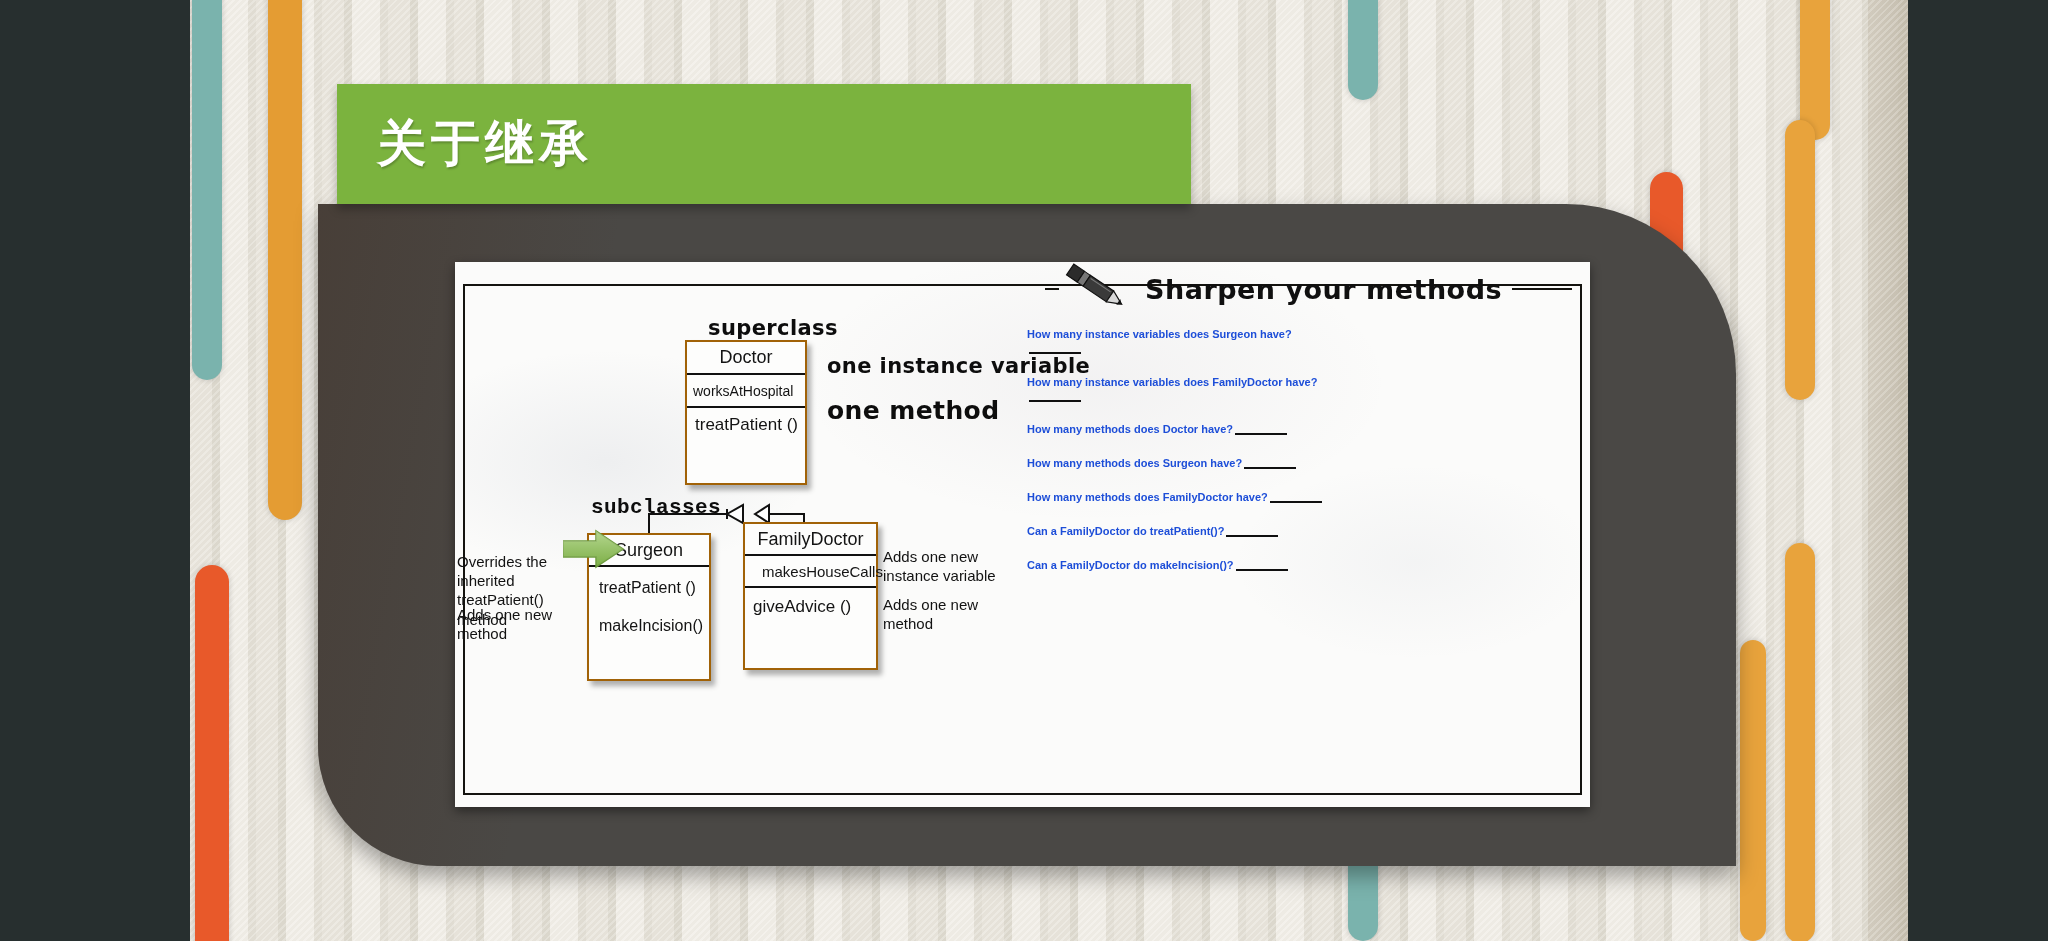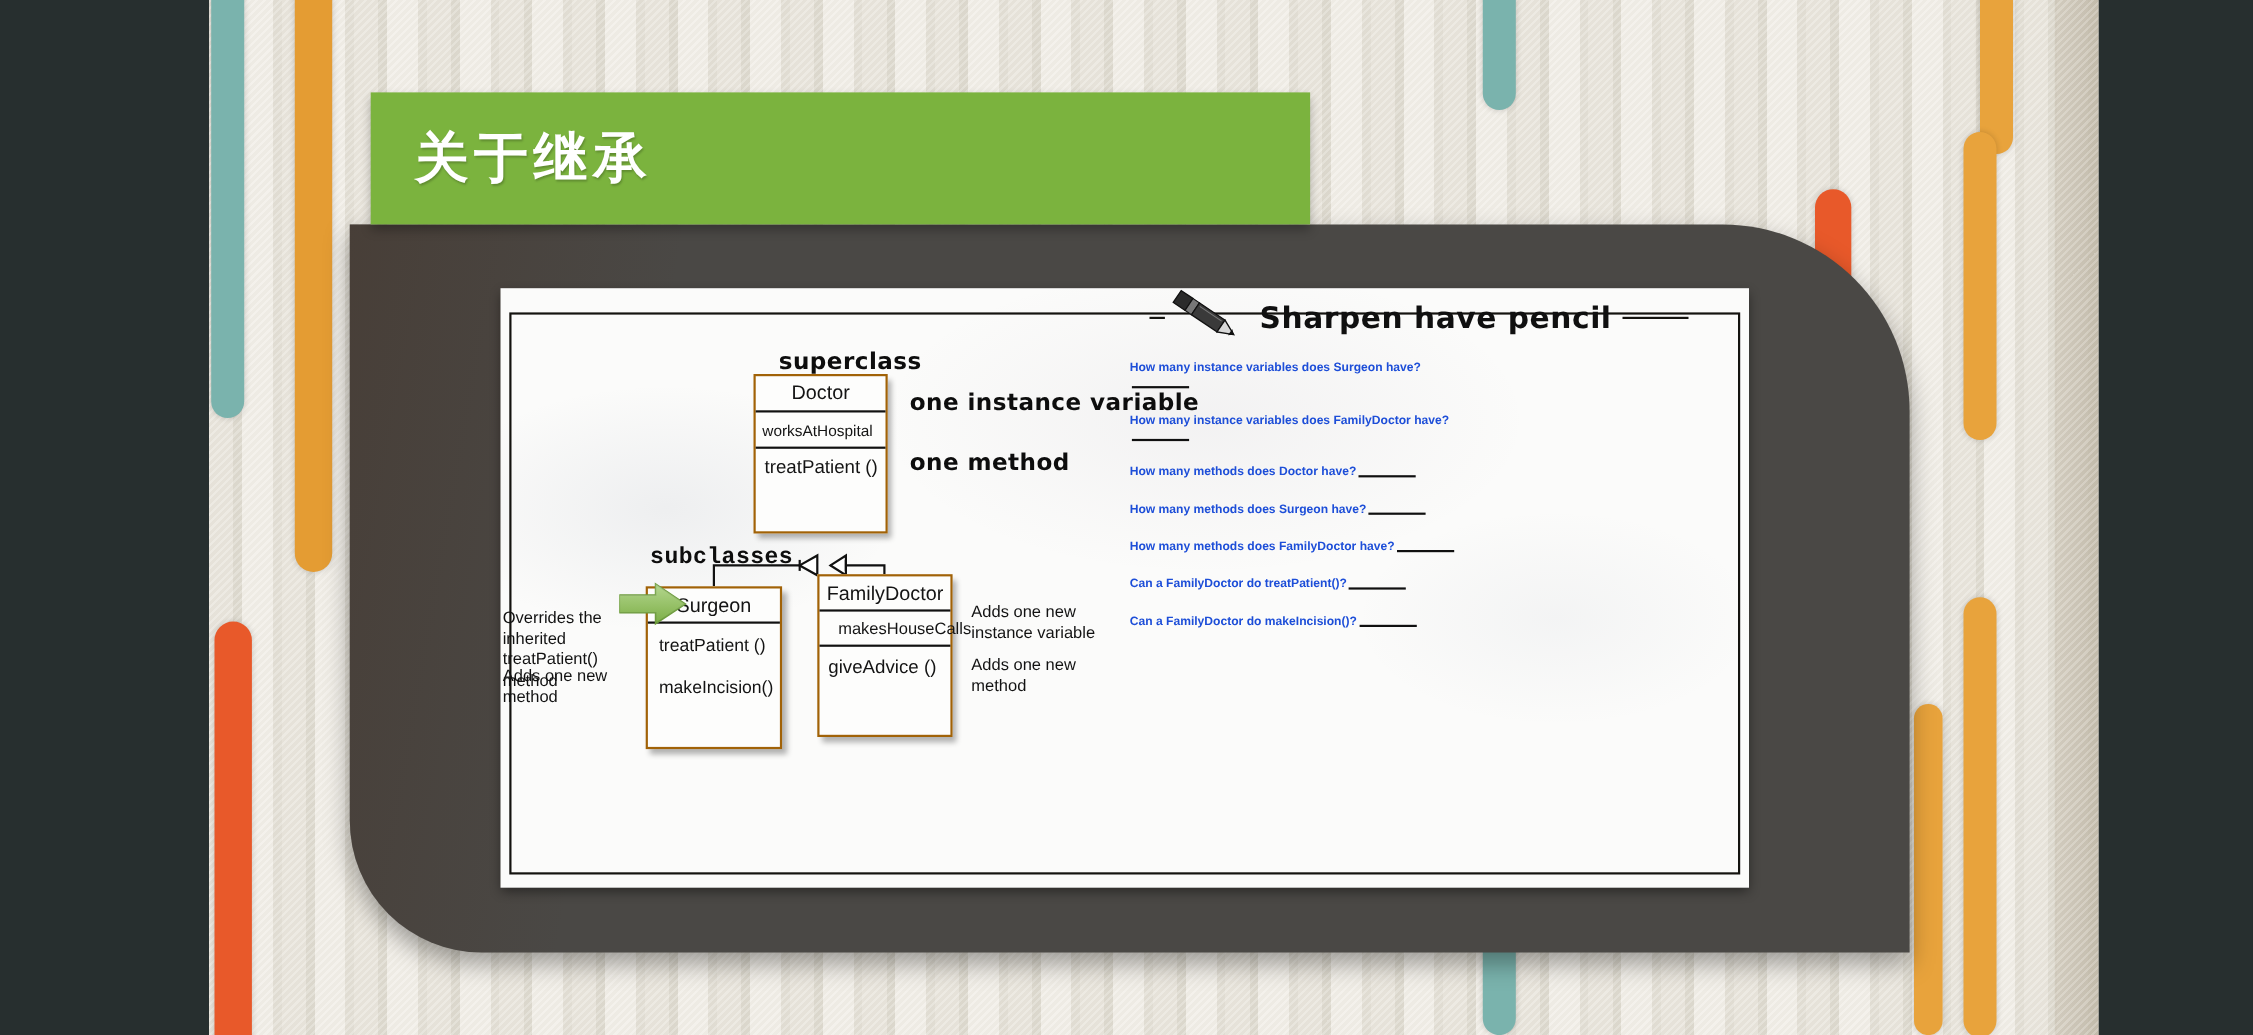--- a/index.html
+++ b/index.html
@@ -156,21 +156,21 @@
     font-family: "DejaVu Sans", "Liberation Sans", sans-serif;
     font-weight: 700;
     color: #0d0d0d;
     letter-spacing: .4px;
     white-space: nowrap;
     z-index: 27;
   }
   #label-superclass { left: 253px; top: 54px; font-size: 21px; }
   #label-subclasses { left: 136px; top: 234px; font-size: 21px; font-family: Liberation Mono, monospace; }
   #label-one-ivar   { left: 372px; top: 92px; font-size: 21px; }
-  #label-one-method { left: 372px; top: 146px; font-size: 21px; }
+  #label-one-method { left: 372px; top: 134px; font-size: 25px; }
 
   
   .uml-box {
     position: absolute;
     background: #fdfdfc;
     border: 2px solid #a16207;
     box-shadow: 4px 5px 5px rgba(0,0,0,0.30);
     z-index: 26;
   }
   .uml-row {
@@ -188,21 +188,21 @@
   #box-doctor .r1 { height: 33px; }
   #box-doctor .r2 { height: 33px; padding-left: 6px; font-size: 14px; }
   #box-doctor .r3 { height: 77px; padding-left: 8px; align-items: flex-start; padding-top: 7px; }
 
   #box-surgeon { left: 132px; top: 271px; width: 124px; height: 148px; }
   #box-surgeon .r1 { height: 32px; }
   #box-surgeon .r2 { height: 116px; border-bottom: none;
                      display: block; padding: 12px 0 0 10px; }
   #box-surgeon .r2 div { margin-bottom: 20px; font-size: 16px; }
 
-  #box-familydoctor { left: 288px; top: 260px; width: 123px; height: 148px; }
+  #box-familydoctor { left: 288px; top: 260px; width: 135px; height: 148px; }
   #box-familydoctor .r1 { height: 32px; }
   #box-familydoctor .r2 { height: 32px; padding-left: 17px; font-size: 15px; }
   #box-familydoctor .r3 { height: 84px; border-bottom: none;
                           padding-left: 8px; align-items: flex-start; padding-top: 9px; }
 
   
   .anno {
     position: absolute;
     font-family: "Liberation Sans", sans-serif;
     font-size: 15px;
@@ -286,21 +286,21 @@
           <g transform="rotate(34 40 24)">
             <rect x="8" y="18" width="13" height="13" fill="#2b2b2b" stroke="#111" stroke-width="1.2"></rect>
             <rect x="21" y="18" width="7" height="13" fill="#777" stroke="#111" stroke-width="1"></rect>
             <rect x="28" y="18" width="28" height="13" fill="#3a3a3a" stroke="#111" stroke-width="1.2"></rect>
             <polygon points="56,18 56,31 70,24.5" fill="#d8d8d8" stroke="#111" stroke-width="1.2"></polygon>
             <polygon points="66,21 70,24.5 66,28" fill="#111"></polygon>
             <line x1="30" y1="20.5" x2="54" y2="20.5" stroke="#7a7a7a" stroke-width="1"></line>
           </g>
         </svg>
       </span>
-      <span id="sharpen-label">Sharpen have pencil</span>
+      <span id="sharpen-label">Sharpen your methods</span>
       <div class="rule-right"></div>
     </div>
 
     <svg id="uml-links">
 
       <path d="M 194 271 L 194 252 L 272 252" fill="none" stroke="#111" stroke-width="2"></path>
 
       <path d="M 349 260 L 349 252 L 300 252" fill="none" stroke="#111" stroke-width="2"></path>
 
       <polygon points="272,252 288,243 288,261" fill="#fff" stroke="#111" stroke-width="2"></polygon>

